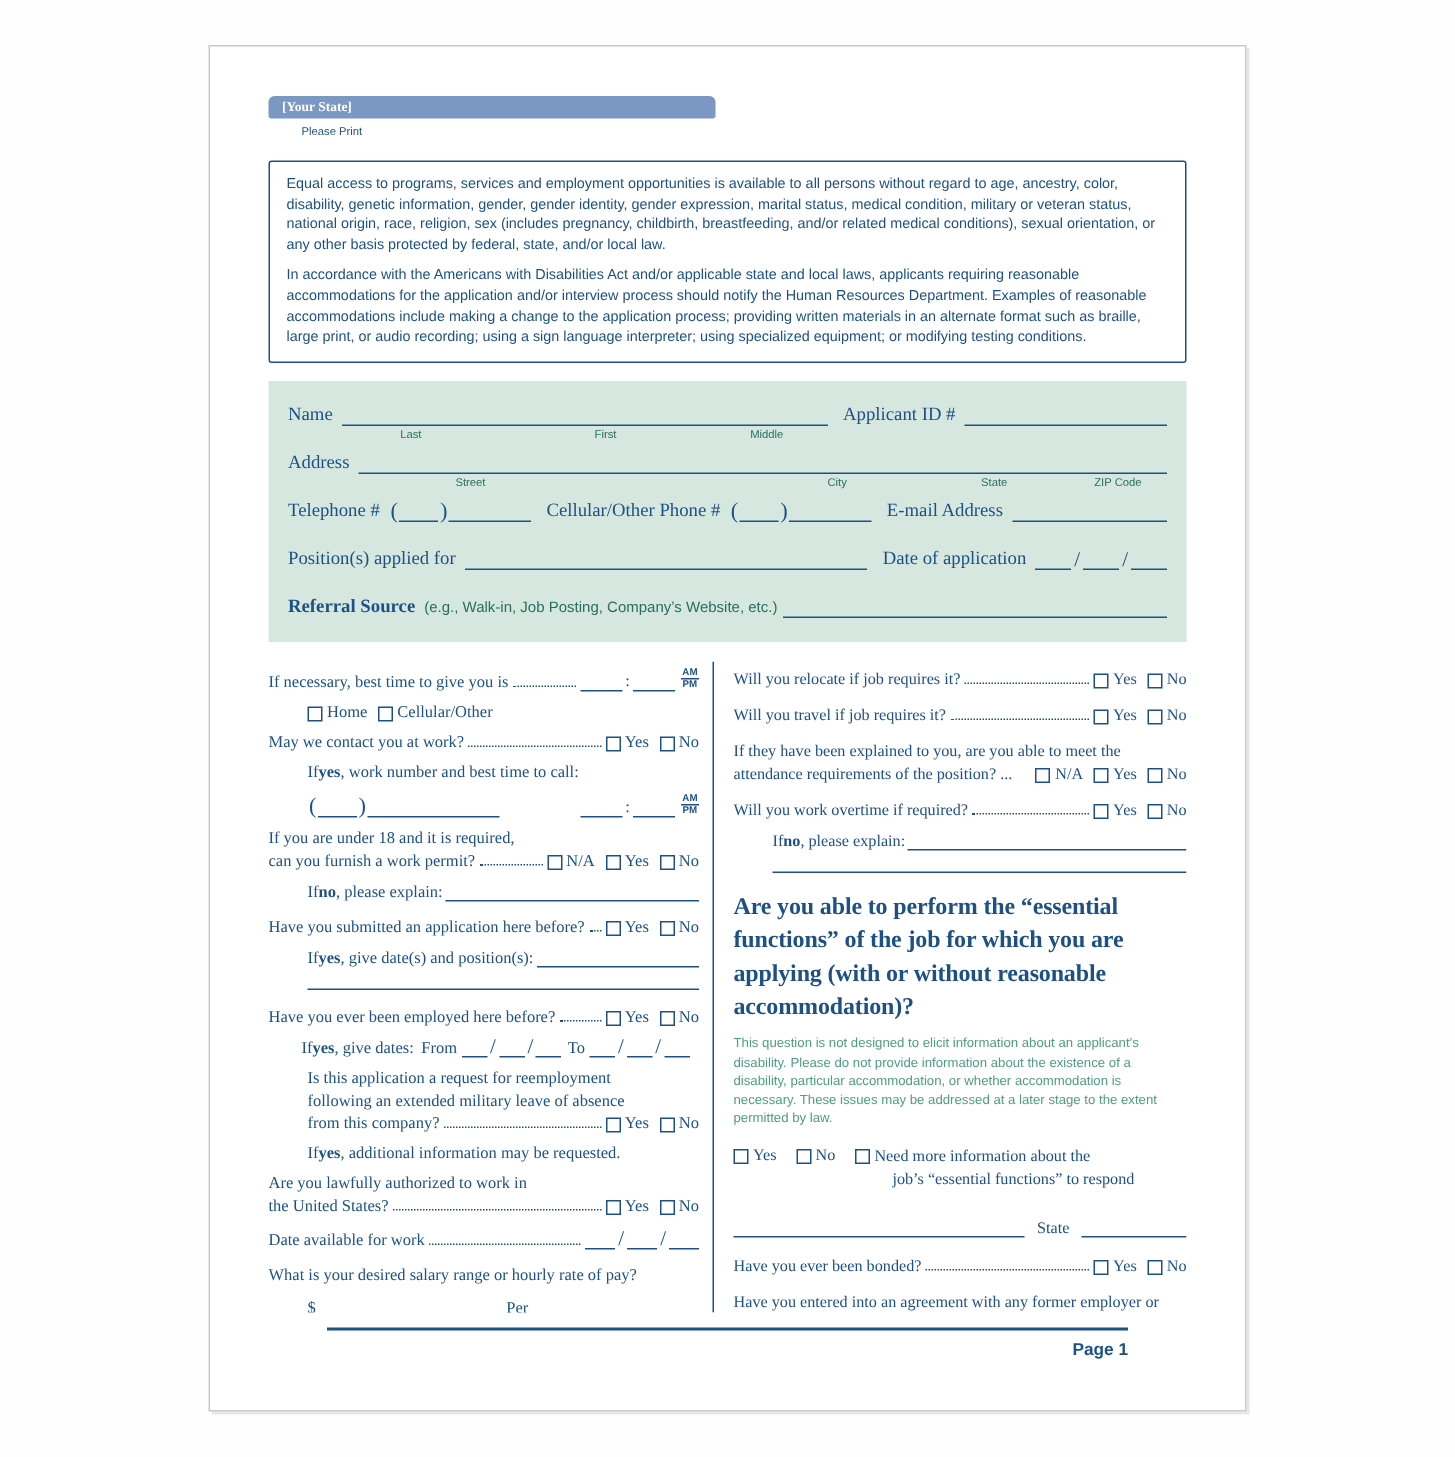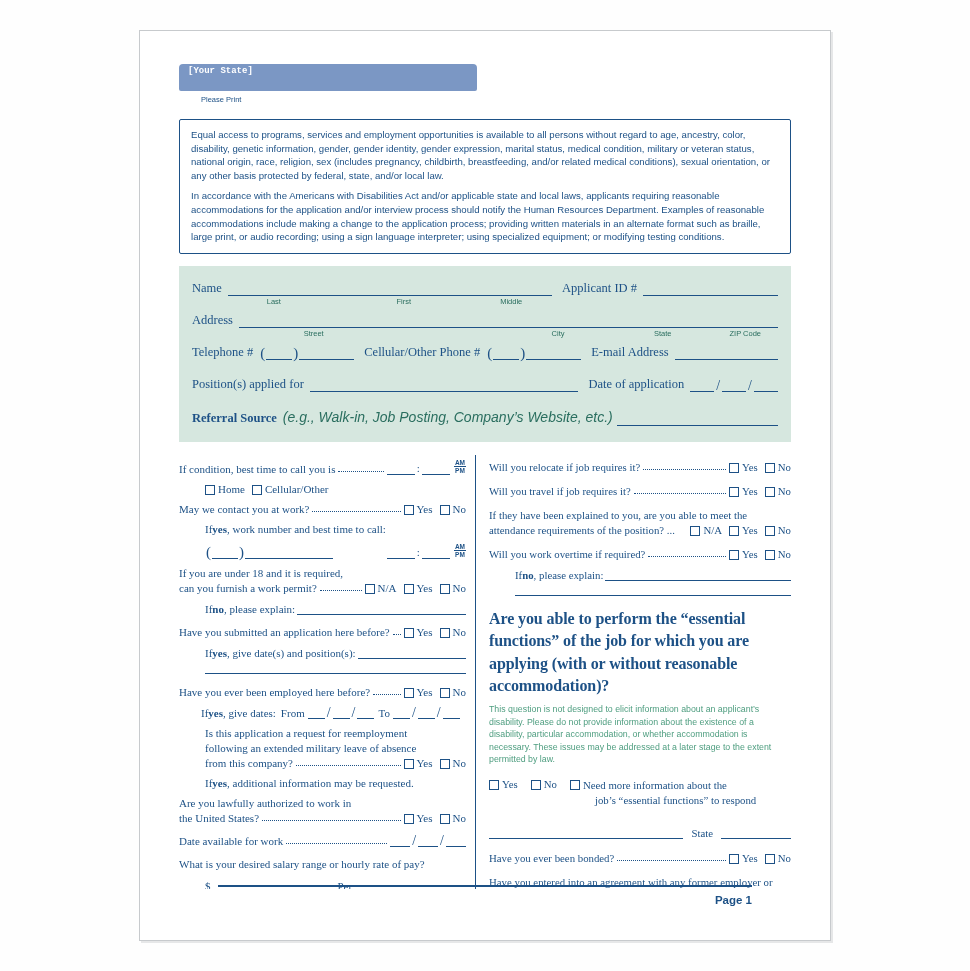--- a/index.html
+++ b/index.html
@@ -7,21 +7,21 @@
     --note_green:#4f9e80; --section_bg:#d6e7df; --footer_green:#33987a;
   }
   *{box-sizing:border-box;}
   html,body{margin:0;padding:0;}
   body{width:970px;height:971px;background:#fefefe;font-family:"Liberation Serif",serif;color:var(--ink);}
   .canvas{position:relative;width:970px;height:971px;overflow:hidden;}
   .paper{position:absolute;left:139px;top:30px;width:692px;height:911px;background:#fff;border:1px solid #c7cacd;box-shadow:2px 2px 0 #e6e7e8;}
   .content{position:absolute;left:39px;right:39px;top:0;bottom:0;}
 
   
-  .tab{margin-top:33px;width:298px;height:27px;background:var(--tab_blue);border-radius:4px 4px 2px 2px;color:#fff;font-family:Liberation Mono, monospace;font-weight:bold;font-size:9px;line-height:15px;padding-left:9px;}
+  .tab{margin-top:33px;width:298px;height:15px;background:var(--tab_blue);border-radius:4px 4px 2px 2px;color:#fff;font-family:Liberation Serif, serif;font-weight:bold;font-size:9px;line-height:15px;padding-left:9px;}
   .banner{margin-top:3px;width:298px;height:37px;background:var(--banner_blue);border-radius:0 5px 6px 6px;color:#fff;font-family:"Liberation Sans",sans-serif;font-weight:bold;font-size:19px;line-height:37px;padding-left:11px;}
   .print-note{margin-top:4px;font-family:"Liberation Sans",sans-serif;font-size:7.5px;color:var(--ink);padding-left:22px;}
 
   
   .notice{margin-top:15px;border:1.5px solid var(--ink);border-radius:2px;padding:8px 11px 9px;font-family:"Liberation Sans",sans-serif;font-size:9.6px;line-height:1.42;color:var(--ink);}
   .notice p{margin:0;}
   .notice p+p{margin-top:7px;}
 
   
   .info{margin-top:12px;background:var(--section_bg);padding:15px 13px 8px;font-size:12.5px;}
@@ -30,21 +30,21 @@
   .ilbl{white-space:nowrap;padding-right:6px;}
   .ilbl.gap{padding-left:10px;}
   .wl{border-bottom:1px solid var(--ink);height:13px;display:inline-block;}
   .fill{flex:1;position:relative;border-bottom:1px solid var(--ink);height:13px;}
   .sub{position:absolute;top:14px;font-family:"Liberation Sans",sans-serif;font-size:7.5px;color:var(--teal_label);font-style:normal;white-space:nowrap;}
   .paren{font-size:15px;line-height:13px;padding:0 1px;}
   .w26{width:26px;} .w55{width:55px;} .w135{width:135px;}
   .ds{border-bottom:1px solid var(--ink);height:13px;display:inline-block;width:24px;}
   .ds.sm{width:17px;} .ds.md{width:20px;}
   .sl{font-size:14px;padding:0 2px;line-height:12px;}
-  .hint{font-family:"Liberation Sans",sans-serif;font-size:14px;color:var(--teal_label);padding-right:4px;align-self:flex-end;padding-bottom:1px;font-style:italic;}
+  .hint{font-family:"Liberation Sans",sans-serif;font-size:10px;color:var(--teal_label);padding-right:4px;align-self:flex-end;padding-bottom:1px;}
   .bold{font-weight:bold;}
 
   
   .cols{display:flex;margin-top:13px;height:434px;overflow:hidden;font-size:11px;}
   .colL{width:296px;padding-right:9px;}
   .colR{flex:1;border-left:1px solid var(--ink);padding-left:13px;font-size:10.8px;}
   .q{display:flex;align-items:flex-end;margin-top:8px;}
   .qt{white-space:nowrap;}
   .qline{margin-top:8px;}
   .ldr{flex:1;min-width:6px;border-bottom:1.5px dotted var(--ink);margin:0 3px 3px;}
@@ -145,21 +145,21 @@
           <span class="ilbl bold">Referral Source</span>
           <span class="hint">(e.g., Walk-in, Job Posting, Company’s Website, etc.)</span>
           <span class="fill"></span>
         </div>
       </div>
 
       <div class="cols">
 
         <div class="colL">
           <div class="q" style="margin-top:4px">
-            <span class="qt">If condition, best time to call you is</span>
+            <span class="qt">If necessary, best time to give you is</span>
             <span class="ldr"></span>
             <span class="time">
               <span class="tseg"></span>
                 <span class="tcolon">:</span>
                 <span class="tseg"></span>
               <span class="ampm">
                   <span class="am">AM</span>
                   <span>PM</span>
                 </span>
             </span>

